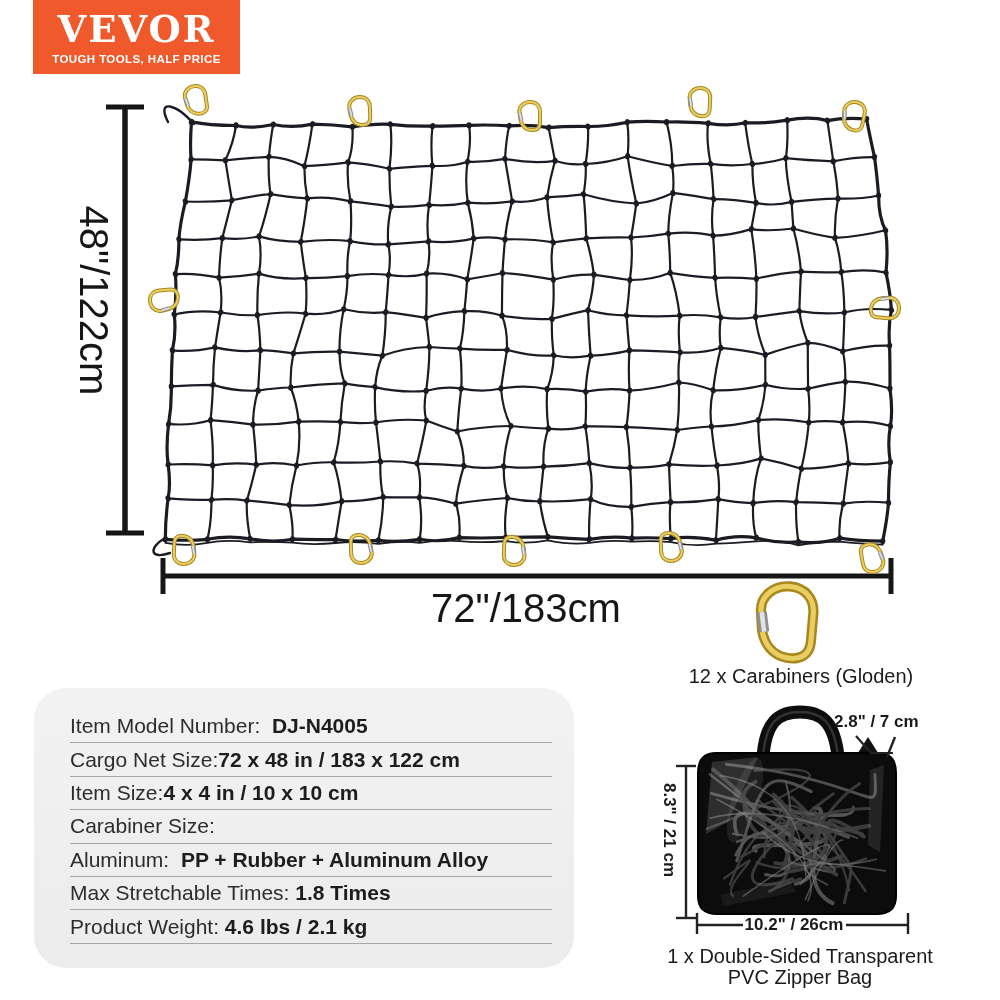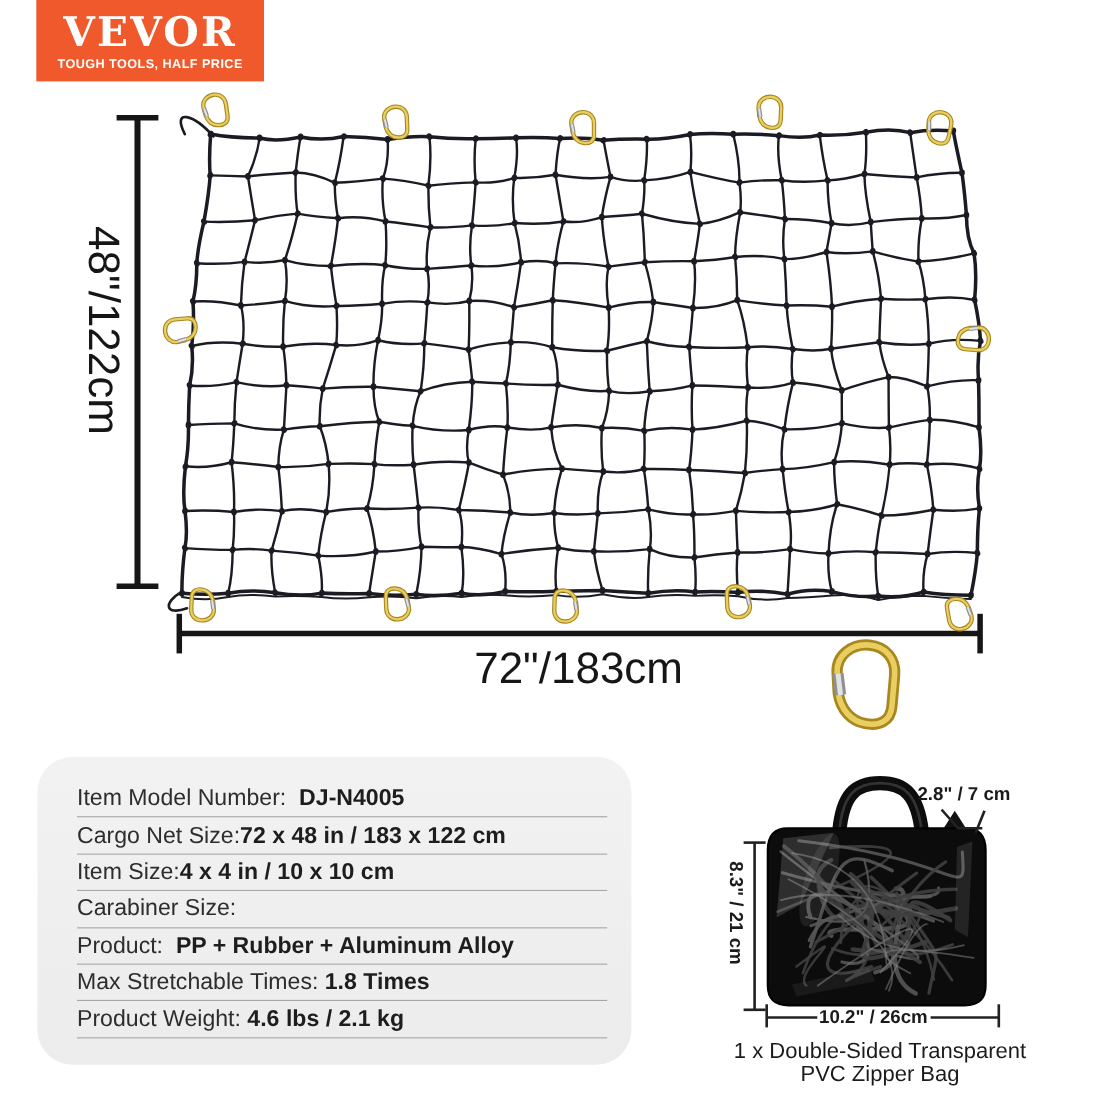--- a/index.html
+++ b/index.html
@@ -444,20 +444,21 @@
   </svg>
 
   <div class="logo" style="background: rgb(240, 89, 43);">
     <div class="logo-name">VEVOR</div>
     <div class="logo-tagline">TOUGH TOOLS, HALF PRICE</div>
   </div>
 
   <div class="dim-label dim-v-label">48"/122cm</div>
   <div class="dim-label dim-h-label">72"/183cm</div>
 
+  <div class="small-label carabiner-count">12 x Carabiners (Gloden)</div>
 
   <div class="small-label bag-dim bag-dim-top">2.8" / 7 cm</div>
   <div class="small-label bag-dim bag-dim-height">8.3" / 21 cm</div>
   <div class="small-label bag-dim bag-dim-width">10.2" / 26cm</div>
   <div class="small-label bag-caption">
     <div>1 x Double-Sided Transparent</div>
     <div>PVC Zipper Bag</div>
   </div>
 
   <div class="spec-panel">
@@ -470,21 +471,21 @@
         <span class="spec-value">72 x 48 in / 183 x 122 cm</span>
     </div>
     <div class="spec-row">
       <span class="spec-label">Item Size:</span>
         <span class="spec-value">4 x 4 in / 10 x 10 cm</span>
     </div>
     <div class="spec-row">
       <span class="spec-label">Carabiner Size: </span>
     </div>
     <div class="spec-row">
-      <span class="spec-label">Product:  </span>
+      <span class="spec-label">Aluminum:  </span>
         <span class="spec-value">PP + Rubber + Aluminum Alloy</span>
     </div>
     <div class="spec-row">
       <span class="spec-label">Max Stretchable Times: </span>
         <span class="spec-value">1.8 Times</span>
     </div>
     <div class="spec-row">
       <span class="spec-label">Product Weight: </span>
         <span class="spec-value">4.6 lbs / 2.1 kg</span>
     </div>

